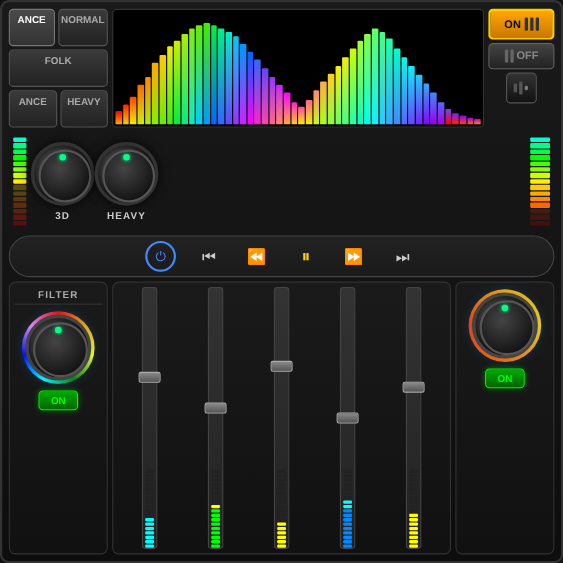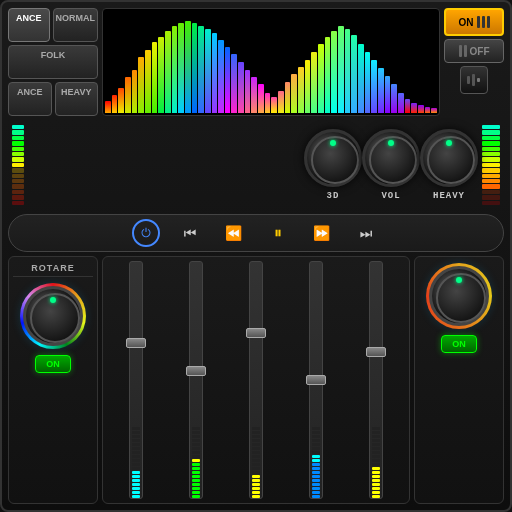--- a/index.html
+++ b/index.html
@@ -171,23 +171,22 @@
     }
 
     .vu-bar {
       flex: 1;
       border-radius: 1px;
     }
 
     .knobs-row {
       flex: 1;
       display: flex;
-      justify-content: flex-end;
-      align-items: center;
-      font-family: Liberation Mono, monospace;
+      justify-content: flex-start;
+      align-items: center;
     }
 
     .knob-item {
       display: flex;
       flex-direction: column;
       align-items: center;
       gap: 4px;
     }
 
     .knob {
@@ -551,26 +550,20 @@
       <div class="knob-item">
         <div class="knob">
           <div class="knob-indicator"></div>
         </div>
         <span class="knob-label">3D</span>
       </div>
       <div class="knob-item">
         <div class="knob">
           <div class="knob-indicator"></div>
         </div>
-        <span class="knob-label">VOL</span>
-      </div>
-      <div class="knob-item">
-        <div class="knob">
-          <div class="knob-indicator"></div>
-        </div>
         <span class="knob-label">HEAVY</span>
       </div>
     </div>
 
     <div class="vu-meter-right" id="vu-right">
         <div class="vu-bar" style="background: rgb(0, 255, 204); opacity: 1; width: 100%;"></div>
         <div class="vu-bar" style="background: rgb(0, 255, 136); opacity: 1; width: 100%;"></div>
         <div class="vu-bar" style="background: rgb(0, 255, 68); opacity: 1; width: 100%;"></div>
         <div class="vu-bar" style="background: rgb(0, 255, 0); opacity: 1; width: 100%;"></div>
         <div class="vu-bar" style="background: rgb(68, 255, 0); opacity: 1; width: 100%;"></div>
@@ -592,21 +585,21 @@
     <div class="transport-btn">⏮</div>
     <div class="transport-btn">⏪</div>
     <div class="transport-btn play-pause">⏸</div>
     <div class="transport-btn">⏩</div>
     <div class="transport-btn">⏭</div>
   </div>
 
   <div class="bottom-section">
 
     <div class="rotate-panel">
-      <div class="panel-label">ROTARE</div>
+      <div class="panel-label">FILTER</div>
       <div style="position:relative; width:66px; height:66px; display:flex; align-items:center; justify-content:center;">
         <div style="position:absolute; width:66px; height:66px; border-radius:50%; background:conic-gradient(red, orange, yellow, green, cyan, blue, violet, red); z-index:0;"></div>
         <div class="knob-large" style="z-index:1; position:relative;">
           <div class="knob-indicator"></div>
         </div>
       </div>
       <div class="on-btn">ON</div>
     </div>
 
     <div class="faders-section" id="faders-section">

